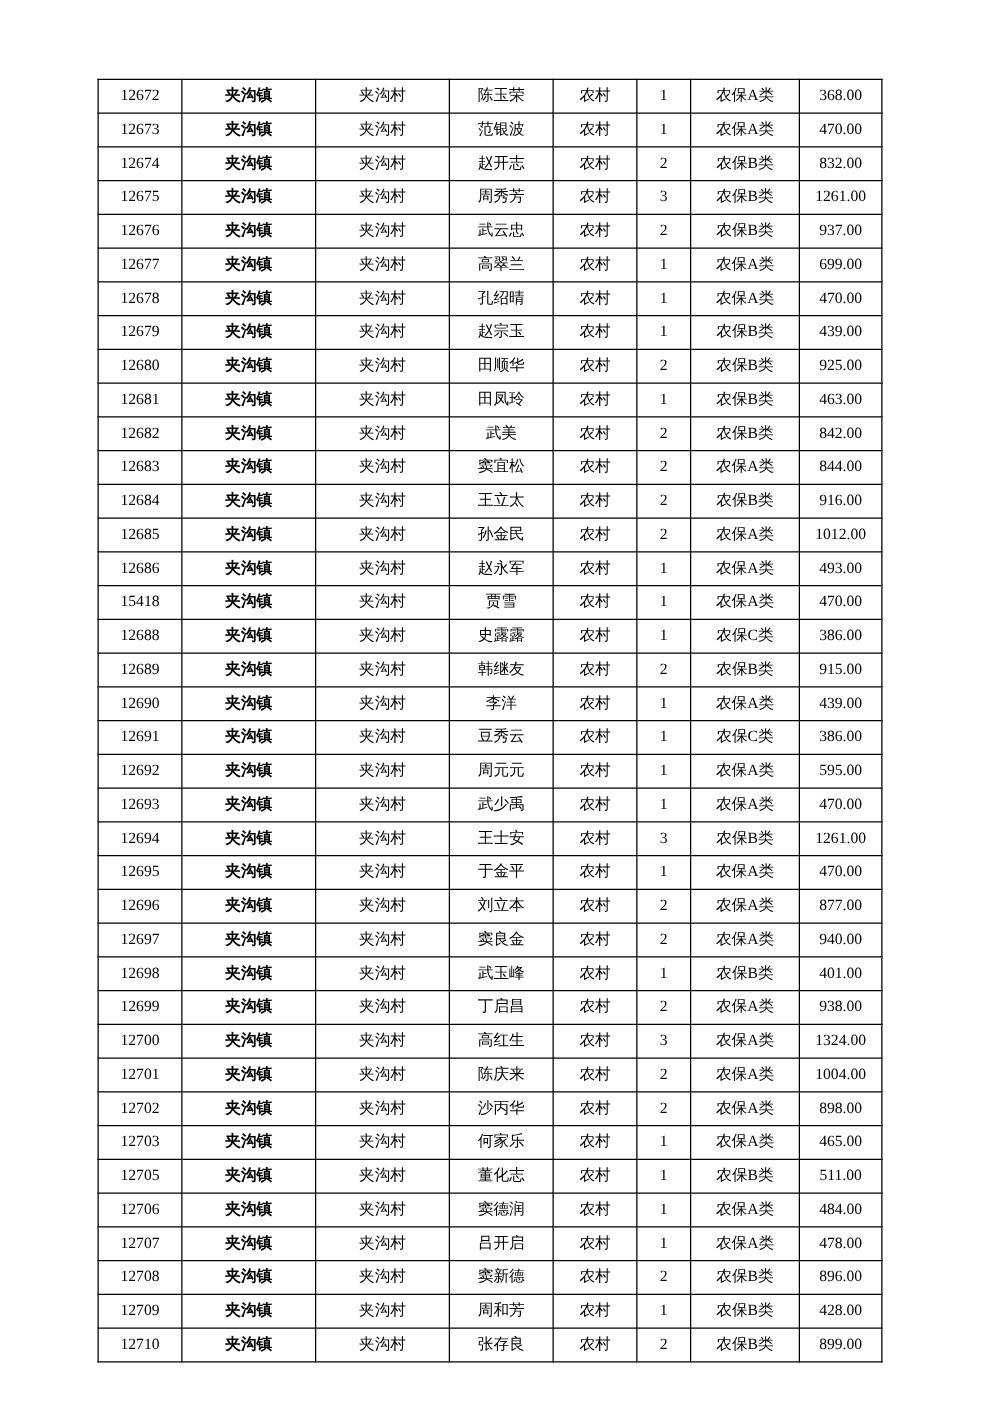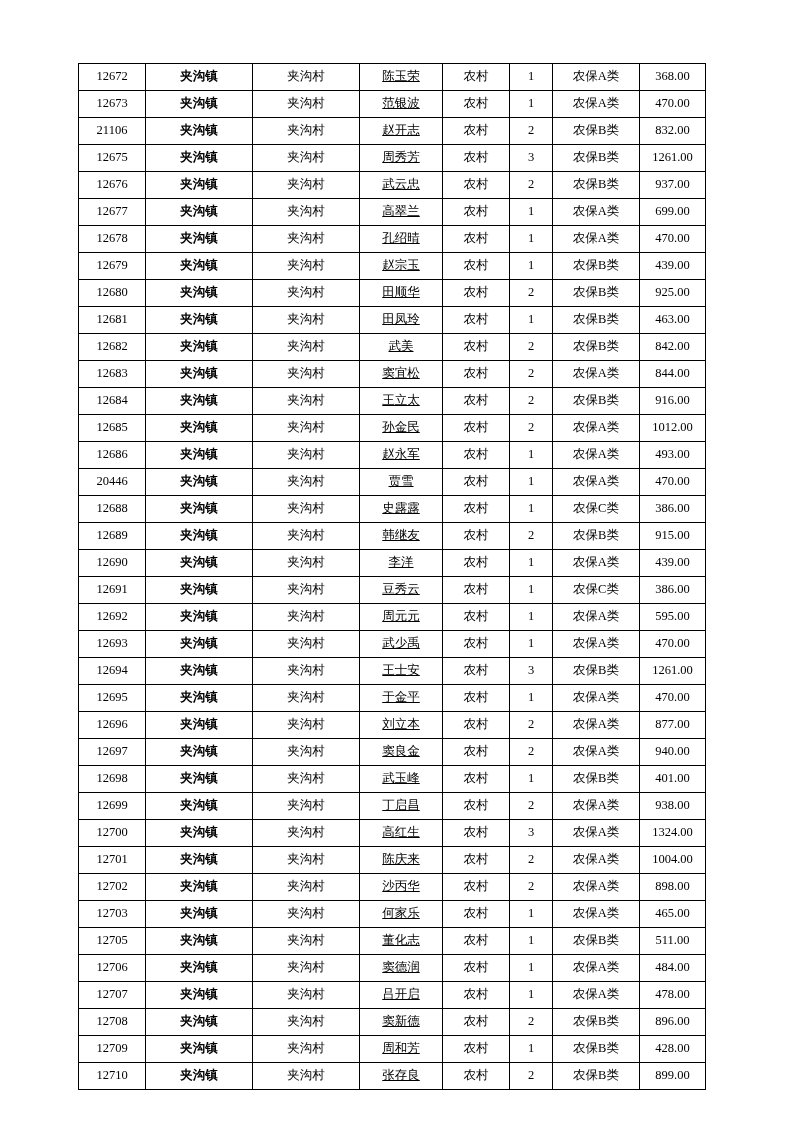--- a/index.html
+++ b/index.html
@@ -34,21 +34,21 @@
     vertical-align: middle;
     font-size: 12.5px;
     line-height: 1.1;
     font-family: "Liberation Serif", serif;
     white-space: nowrap;
     overflow: hidden;
   }
   td.c-id      { width: 62px; }
   td.c-town    { width: 102px; font-weight: bold; }
   td.c-village { width: 102px; }
-  td.c-name    { width: 78px; text-decoration: underline; }
+  td.c-name    { width: 78px; }
   td.c-type    { width: 62px; }
   td.c-count   { width: 38px; }
   td.c-cat     { width: 82px; }
   td.c-amount  { width: 61px; }
   td.c-amount  { text-align: center; margin-top: 25px; }
 </style>
 </head>
 <body>
 
 <div class="page">
@@ -68,21 +68,21 @@
           <td class="c-id">12673</td>
           <td class="c-town">夹沟镇</td>
           <td class="c-village">夹沟村</td>
           <td class="c-name">范银波</td>
           <td class="c-type">农村</td>
           <td class="c-count">1</td>
           <td class="c-cat">农保A类</td>
           <td class="c-amount">470.00</td>
         </tr>
         <tr>
-          <td class="c-id">21106</td>
+          <td class="c-id">12674</td>
           <td class="c-town">夹沟镇</td>
           <td class="c-village">夹沟村</td>
           <td class="c-name">赵开志</td>
           <td class="c-type">农村</td>
           <td class="c-count">2</td>
           <td class="c-cat">农保B类</td>
           <td class="c-amount">832.00</td>
         </tr>
         <tr>
           <td class="c-id">12675</td>
@@ -198,21 +198,21 @@
           <td class="c-id">12686</td>
           <td class="c-town">夹沟镇</td>
           <td class="c-village">夹沟村</td>
           <td class="c-name">赵永军</td>
           <td class="c-type">农村</td>
           <td class="c-count">1</td>
           <td class="c-cat">农保A类</td>
           <td class="c-amount">493.00</td>
         </tr>
         <tr>
-          <td class="c-id">20446</td>
+          <td class="c-id">15418</td>
           <td class="c-town">夹沟镇</td>
           <td class="c-village">夹沟村</td>
           <td class="c-name">贾雪</td>
           <td class="c-type">农村</td>
           <td class="c-count">1</td>
           <td class="c-cat">农保A类</td>
           <td class="c-amount">470.00</td>
         </tr>
         <tr>
           <td class="c-id">12688</td>

